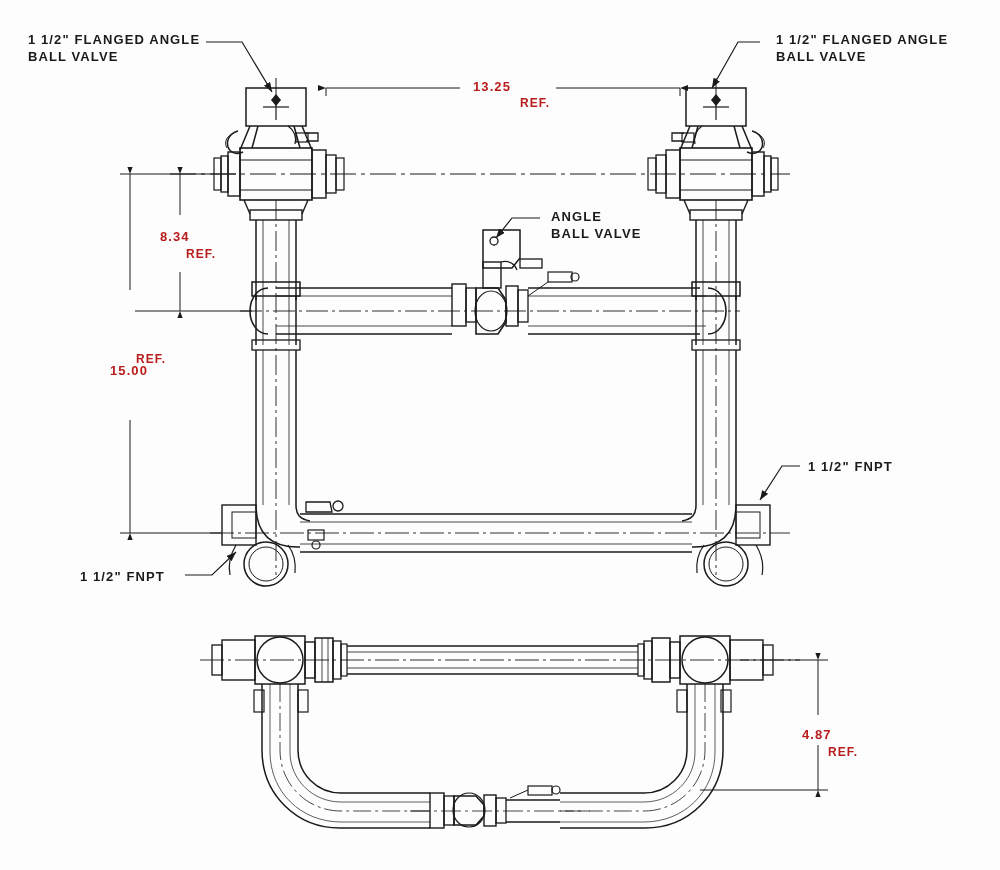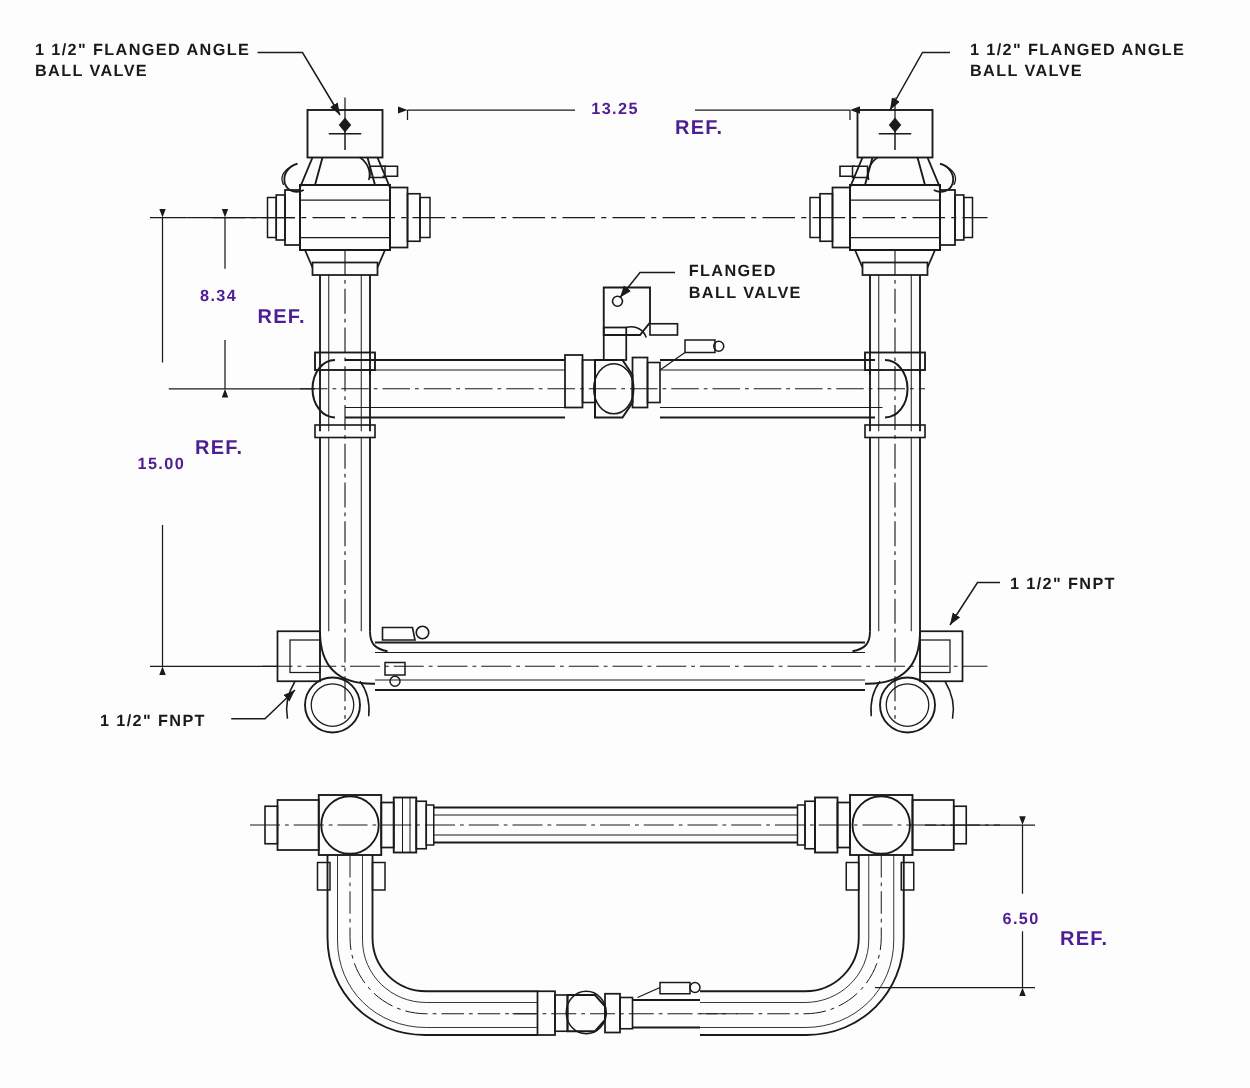--- a/index.html
+++ b/index.html
@@ -2,22 +2,22 @@
 <html><head>
 <meta charset="utf-8">
 <style>
   html,body{margin:0;padding:0;background:#ffffff;}
   body{font-family:"Liberation Sans",sans-serif;}
   #sheet{position:relative;width:1000px;height:870px;background:#fdfdfd;overflow:hidden;}
   #sheet svg{position:absolute;top:0;left:0;}
   .lbl{position:absolute;font-family:"Liberation Sans",sans-serif;font-size:13px;
        letter-spacing:1.1px;color:#1a1a1a;white-space:pre;line-height:17px;font-weight:600;}
   .dim{position:absolute;font-family:"Liberation Sans",sans-serif;font-size:13px;
-       letter-spacing:1.1px;color:#4c1d95;white-space:pre;line-height:16px;font-weight:600;}
-  .ref{font-size:16px;letter-spacing:1px;margin-left:20px;}
+       letter-spacing:1.1px;color:#b91c1c;white-space:pre;line-height:16px;font-weight:600;}
+  .ref{font-size:12px;letter-spacing:1px;}
 </style>
 </head>
 <body>
 
 <div id="sheet">
 
 <svg width="1000" height="870" viewBox="0 0 1000 870">
   <defs>
     <marker id="ar" markerWidth="9" markerHeight="9" refX="8" refY="3" orient="auto">
       <path d="M0,0 L8,3 L0,6 z" fill="#1a1a1a"></path>
@@ -346,31 +346,31 @@
     <path d="M185,575 L212,575 L236,552" marker-end="url(#ar)"></path>
   </g>
 
   </g>
 </svg>
 
 <div class="lbl" style="left:28px;top:31px;"><span>1 1/2" FLANGED ANGLE</span><br><span>BALL VALVE</span></div>
 
 <div class="lbl" style="left:776px;top:31px;"><span>1 1/2" FLANGED ANGLE</span><br><span>BALL VALVE</span></div>
 
-<div class="lbl" style="left:551px;top:208px;"><span>FLANGED</span><br><span>BALL VALVE</span></div>
+<div class="lbl" style="left:551px;top:208px;"><span>ANGLE</span><br><span>BALL VALVE</span></div>
 
 <div class="lbl" style="left:808px;top:458px;">1 1/2" FNPT</div>
 
 <div class="lbl" style="left:80px;top:568px;">1 1/2" FNPT</div>
 
 <div class="dim" style="left:473px;top:79px;"><span>13.25</span></div>
 <div class="dim ref" style="left:520px;top:95px;">REF.</div>
 
 <div class="dim" style="left:160px;top:229px;"><span>8.34</span></div>
 <div class="dim ref" style="left:186px;top:246px;">REF.</div>
 
 <div class="dim" style="left:110px;top:334px;margin-top:29px;"><span>15.00</span></div>
 <div class="dim ref" style="left:136px;top:351px;">REF.</div>
 
-<div class="dim" style="left:802px;top:727px;"><span>6.50</span></div>
+<div class="dim" style="left:802px;top:727px;"><span>4.87</span></div>
 <div class="dim ref" style="left:828px;top:744px;">REF.</div>
 
 </div>
 
 </body></html>

